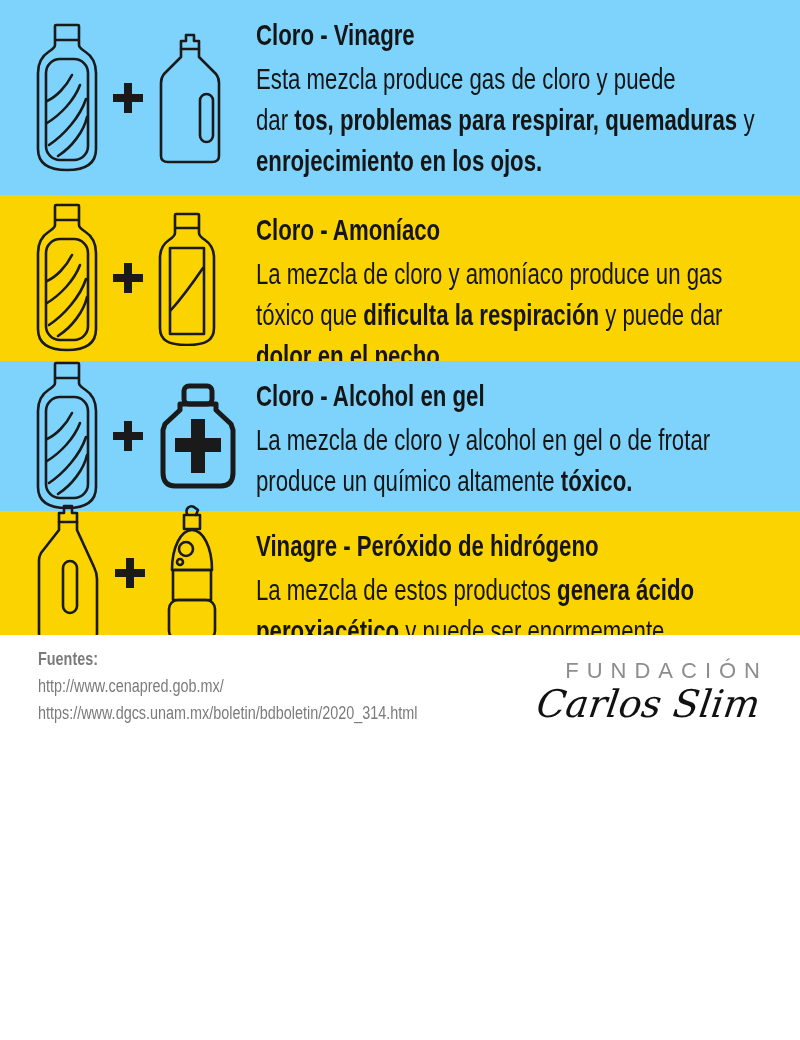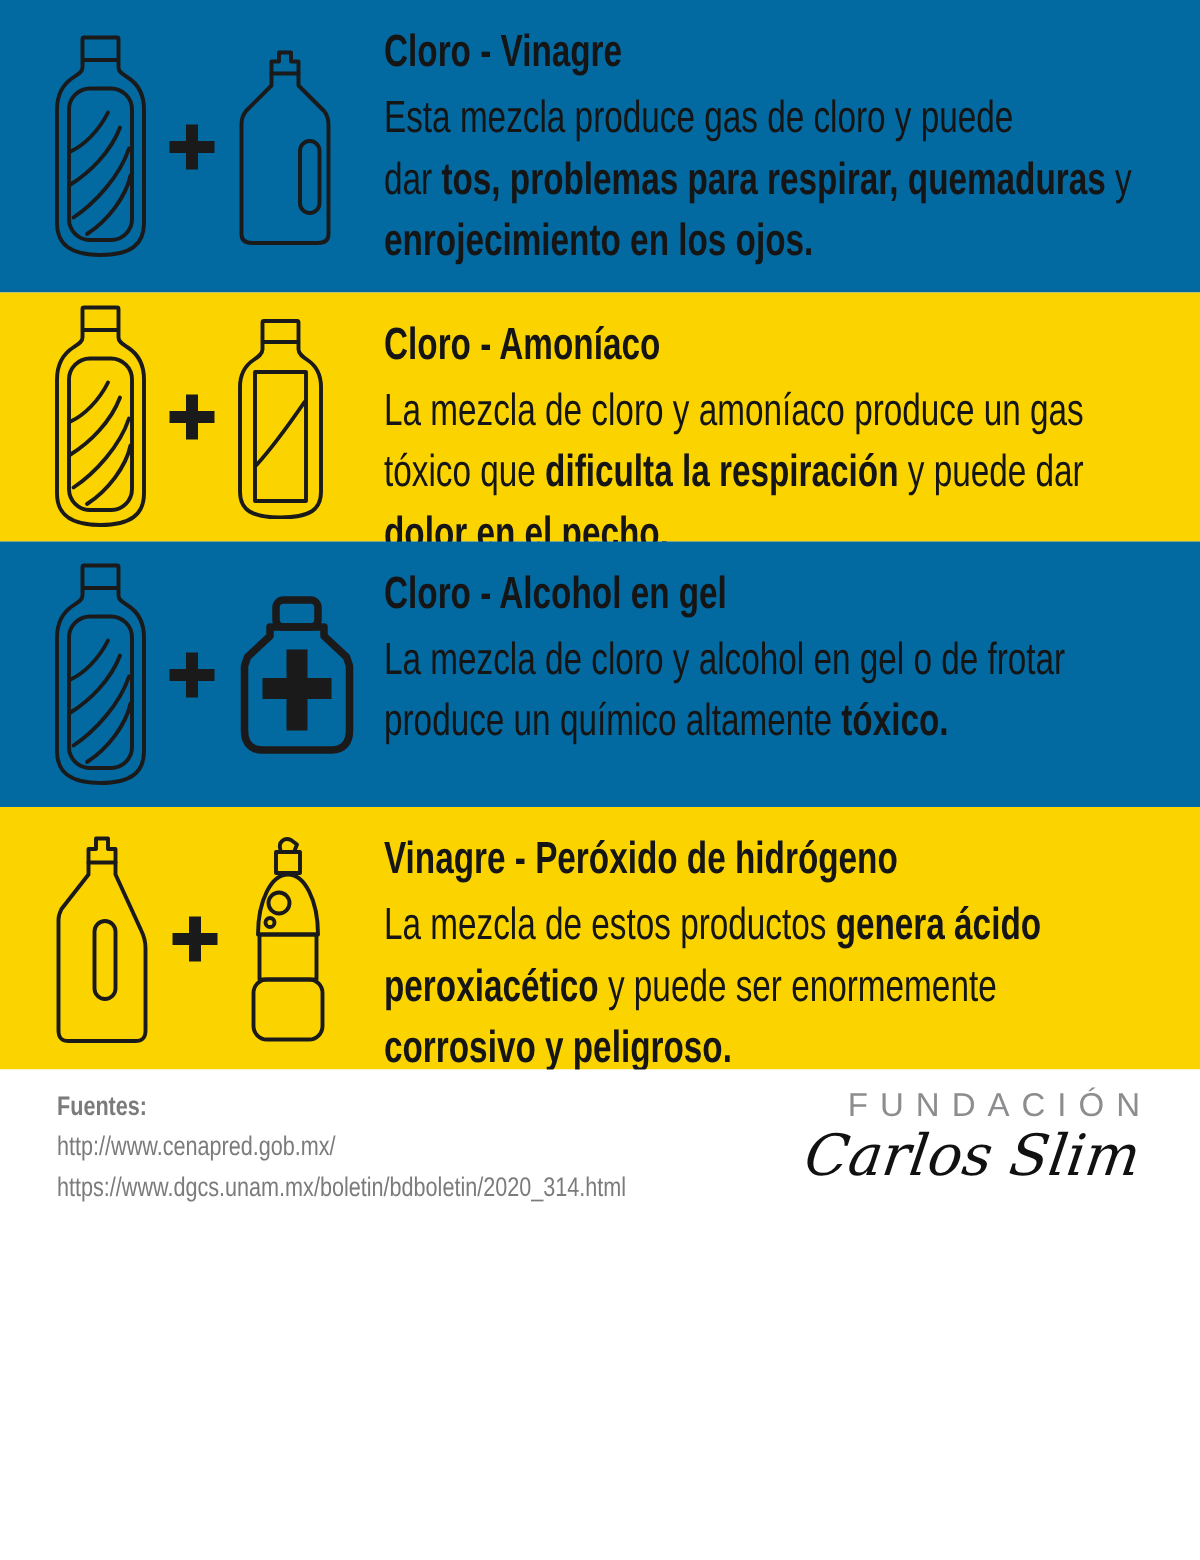--- a/index.html
+++ b/index.html
@@ -8,40 +8,40 @@
     font-family:"Liberation Sans",sans-serif;background:#ffffff;
   }
   
   .header{position:relative;height:203px;background:#000000;}
   .warn-wrap{position:absolute;left:44px;top:20px;width:172px;height:162px;}
   .htext{position:absolute;left:256px;top:16px;transform:scaleX(0.82);transform-origin:0 0;width:640px;color:#ffffff;white-space:nowrap;}
   .title{font-size:50px;line-height:60px;font-weight:400;letter-spacing:0;}
   .subtitle{font-size:100px;line-height:102px;font-weight:700;letter-spacing:-1px;}
   
   .section{position:relative;}
-  .s-light{background:#0369a1;}
+  .s-light{background:#7dd3fc;}
   .s-gold{background:#FBD400;}
   .s1{height:195px;}
   .s2{height:166px;}
-  .s3{height:177px;}
-  .s4{height:175px;}
+  .s3{height:150px;}
+  .s4{height:124px;}
   .icons{position:absolute;left:36px;top:0;height:100%;width:215px;display:flex;align-items:center;gap:13px;}
   .icons svg{flex:0 0 auto;display:block;}
   .stk{fill:none;stroke:#1a1a1a;stroke-width:2.6;stroke-linejoin:round;stroke-linecap:round;}
   .stk-thick{fill:none;stroke:#1a1a1a;stroke-width:5;stroke-linejoin:round;stroke-linecap:round;}
   .fil{fill:#1a1a1a;stroke:none;}
   .text{position:absolute;left:256px;top:16px;transform:scaleX(0.74);transform-origin:0 0;width:720px;color:#151515;white-space:nowrap;}
   .heading{font-size:30px;line-height:37px;font-weight:700;margin:0 0 5px 0;}
   .bline{font-size:30px;line-height:41px;font-weight:400;}
   .bline .b{font-weight:700;}
   
   .footer{position:relative;height:104px;background:#ffffff;}
   .fsources{position:absolute;left:38px;top:11px;transform:scaleX(0.8);transform-origin:0 0;width:720px;color:#7b7b7b;font-size:18px;line-height:27px;white-space:nowrap;}
   .fsources .flabel{font-weight:700;}
-  .brand{position:absolute;right:40px;top:12px;text-align:right;}
+  .brand{position:absolute;right:40px;top:24px;text-align:right;}
   .brand1{color:#8d8d8f;font-size:22px;line-height:24px;font-weight:400;letter-spacing:8px;margin-right:-8px;}
   .brand2{color:#111111;font-size:38px;line-height:42px;font-style:italic;font-family:"DejaVu Serif",serif;transform:skewX(-8deg);transform-origin:100% 50%;}
 </style>
 </head>
 <body>
 
 <div class="poster">
 
 
   <div class="section s1 s-light">

